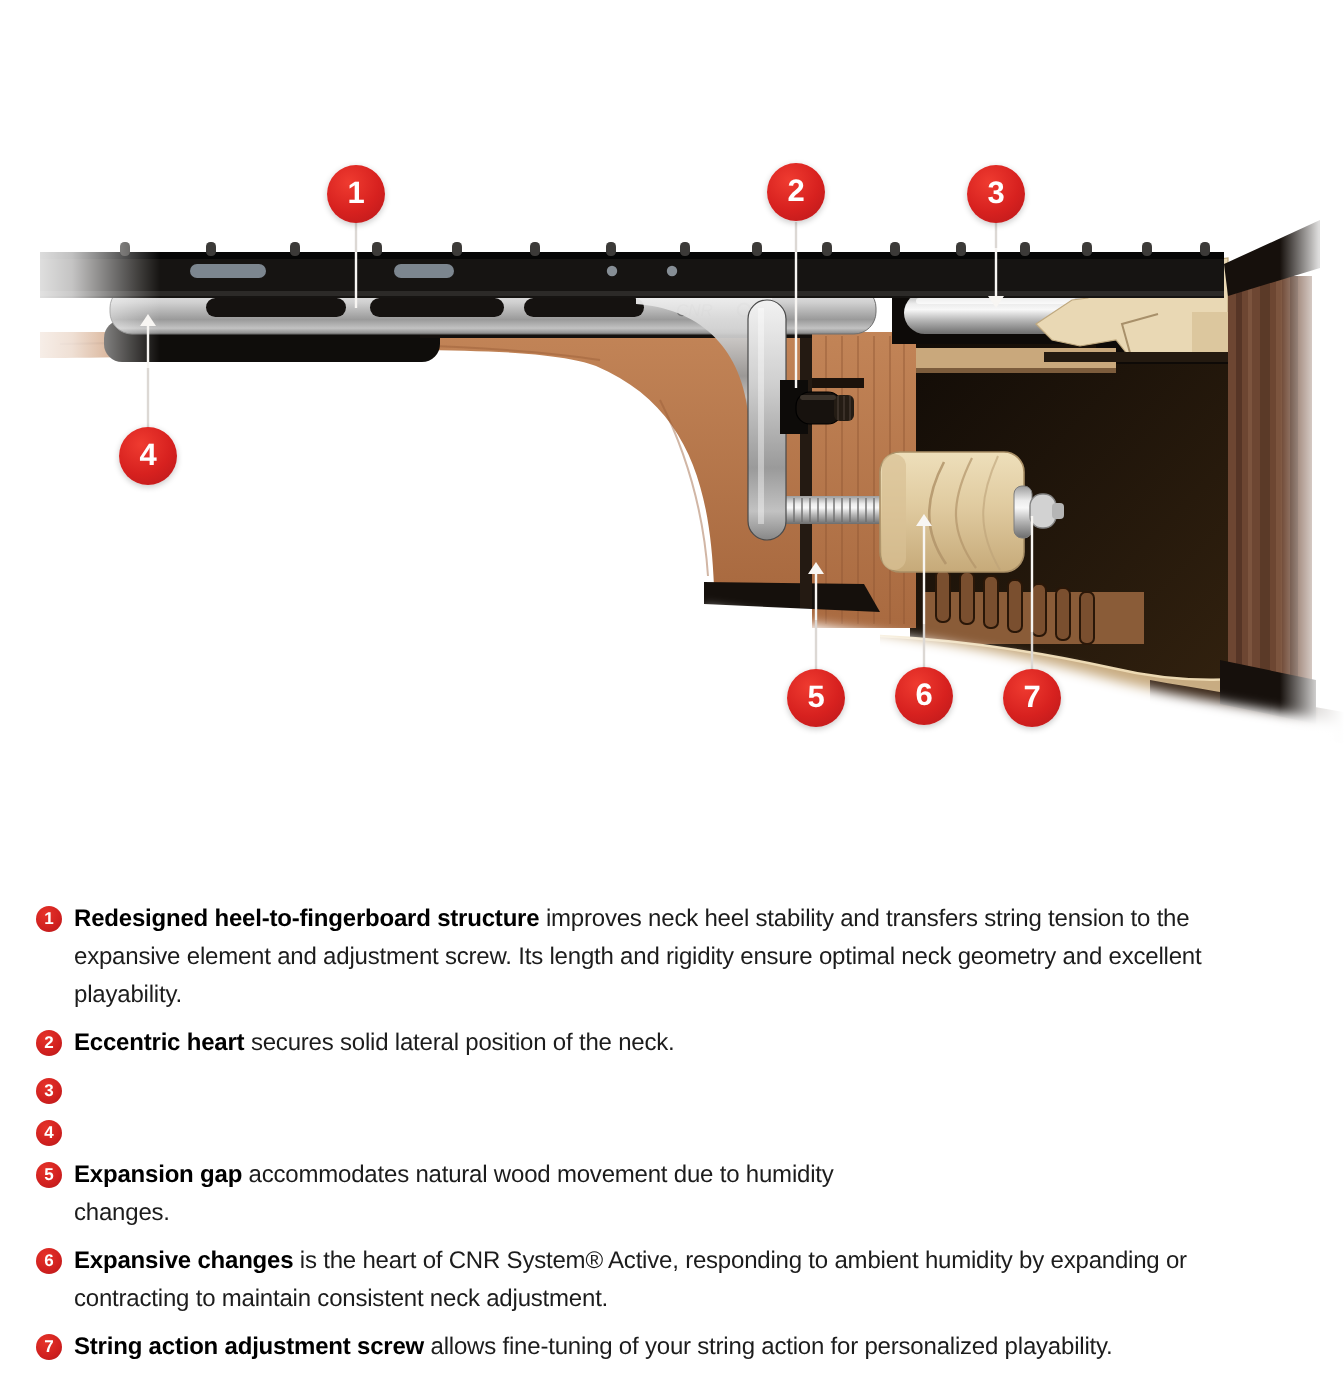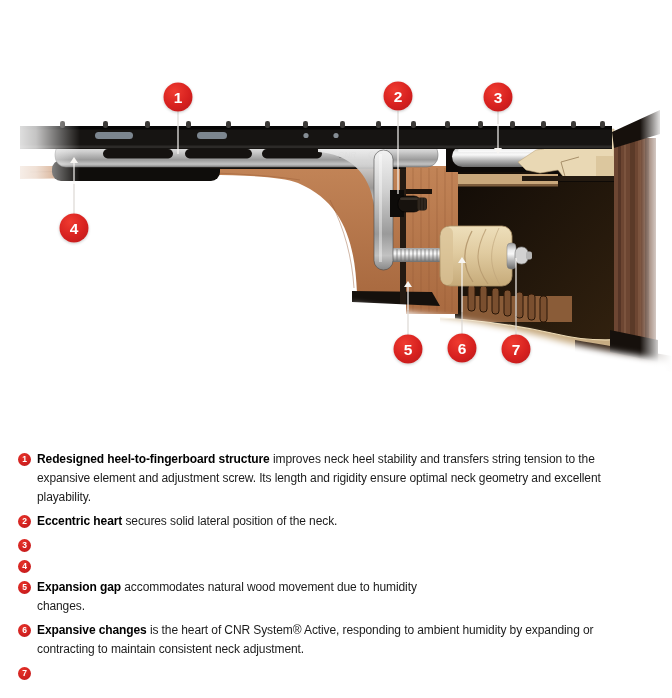--- a/index.html
+++ b/index.html
@@ -317,16 +317,17 @@
       <p class="lg-text narrow"><b>Expansion gap</b> <span>accommodates natural wood movement due to humidity changes.</span></p>
     </div>
 
     <div class="lg-item">
       <span class="lg-num">6</span>
       <p class="lg-text"><b>Expansive changes</b> <span>is the heart of CNR System® Active, responding to ambient humidity by expanding or contracting to maintain consistent neck adjustment.</span></p>
     </div>
 
     <div class="lg-item">
       <span class="lg-num">7</span>
+      <p class="lg-text"><b>String action adjustment screw</b> <span>allows fine-tuning of your string action for personalized playability.</span></p>
     </div>
 
   </div>
 </div>
 
 </body></html>

